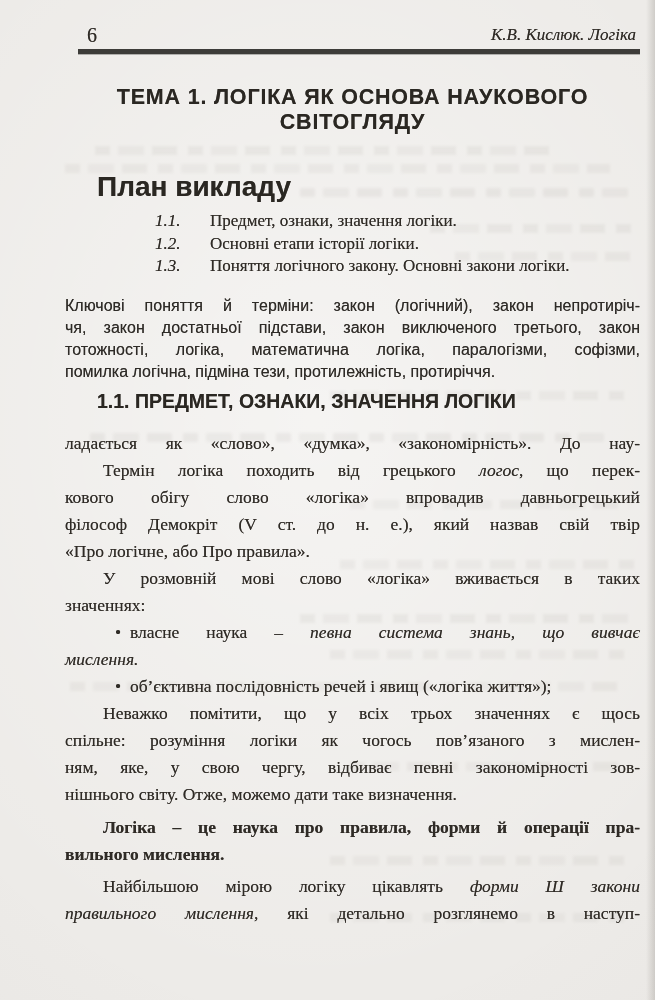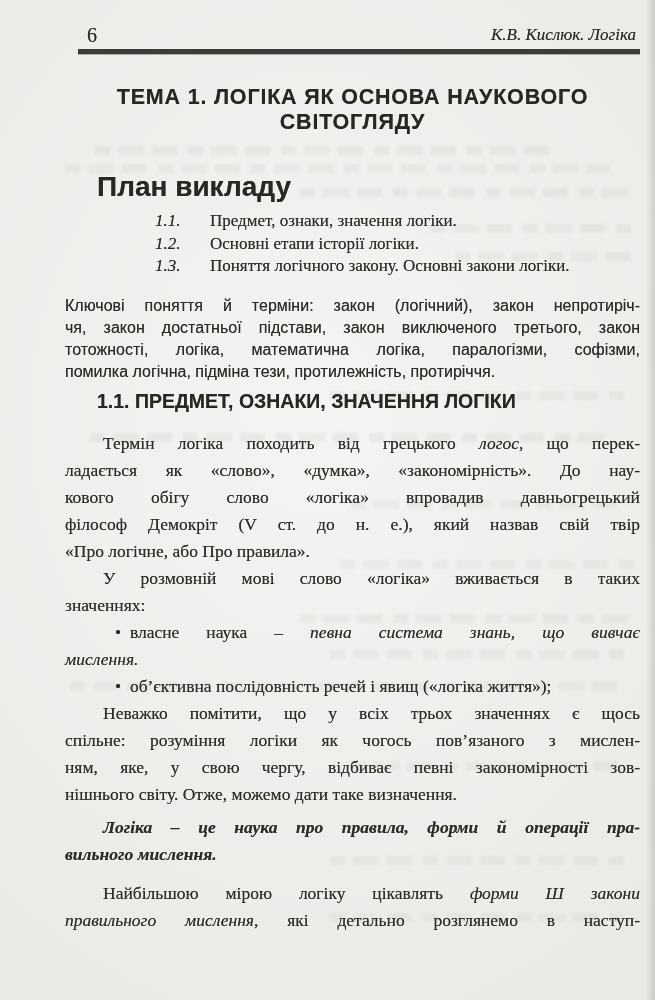--- a/index.html
+++ b/index.html
@@ -56,30 +56,30 @@
   .sec-heading{
     margin:6px 0 0 32px;
     font-family:"Liberation Sans","DejaVu Sans",sans-serif;
     font-weight:bold;font-size:19.5px;line-height:24px;color:#2a2722;
   }
 
   
   .body-block{font-size:17.5px;line-height:27px;}
   .mt-body{margin-top:17px;}
   .mt-def{margin-top:6px;}
-  .mt-last{margin-top:12px;}
+  .mt-last{margin-top:5px;}
 
   .line{white-space:normal;}
   .line.just{text-align:justify;text-align-last:justify;}
   .line.ind{text-indent:38px;}
   .line.pad{padding-left:50px;}
   .sn{font-style:normal;font-weight:normal;}
   .sb{font-weight:normal;}
   .si{font-style:italic;}
-  .sbi{font-weight:bold;font-style:italic;}
+  .sbi{font-weight:bold;}
 
   .soft{text-shadow:0 0 .6px rgba(47,43,38,.65);}
 
   
   .art{
     position:absolute;height:9px;
     background:repeating-linear-gradient(90deg,
       rgba(108,101,92,.55) 0 15px, rgba(108,101,92,0) 15px 23px,
       rgba(108,101,92,.45) 23px 49px, rgba(108,101,92,0) 49px 57px,
       rgba(108,101,92,.55) 57px 82px, rgba(108,101,92,0) 82px 93px);
@@ -138,22 +138,22 @@
     <div class="keyterms soft">
         <div class="line just"><span class="sb">Ключові поняття й терміни:</span><span class="sn"> закон (логічний), закон непротиріч-</span></div>
         <div class="line just"><span class="sn">чя, закон достатньої підстави, закон виключеного третього, закон</span></div>
         <div class="line just"><span class="sn">тотожності, логіка, математична логіка, паралогізми, софізми,</span></div>
         <div class="line"><span class="sn">помилка логічна, підміна тези, протилежність, протиріччя.</span></div>
       </div>
 
     <h2 class="sec-heading soft">1.1. ПРЕДМЕТ, ОЗНАКИ, ЗНАЧЕННЯ ЛОГІКИ</h2>
 
     <div class="body-block mt-body soft">
+        <div class="line just"><span class="sn">ладається як «слово», «думка», «закономірність». До нау-</span></div>
         <div class="line just ind"><span class="sn">Термін </span><span class="sb">логіка</span><span class="sn"> походить від грецького </span><span class="si">логос</span><span class="sn">, що перек-</span></div>
-        <div class="line just"><span class="sn">ладається як «слово», «думка», «закономірність». До нау-</span></div>
         <div class="line just"><span class="sn">кового обігу слово «логіка» впровадив давньогрецький</span></div>
         <div class="line just"><span class="sn">філософ Демокріт (V ст. до н. е.), який назвав свій твір</span></div>
         <div class="line"><span class="sn">«Про логічне, або Про правила».</span></div>
       </div>
     <div class="body-block soft">
         <div class="line just ind"><span class="sn">У розмовній мові слово «логіка» вживається в таких</span></div>
         <div class="line"><span class="sn">значеннях:</span></div>
       </div>
     <div class="body-block soft">
         <div class="line just pad"><span class="sn">• власне наука – </span><span class="si">певна система знань, що вивчає</span></div>

